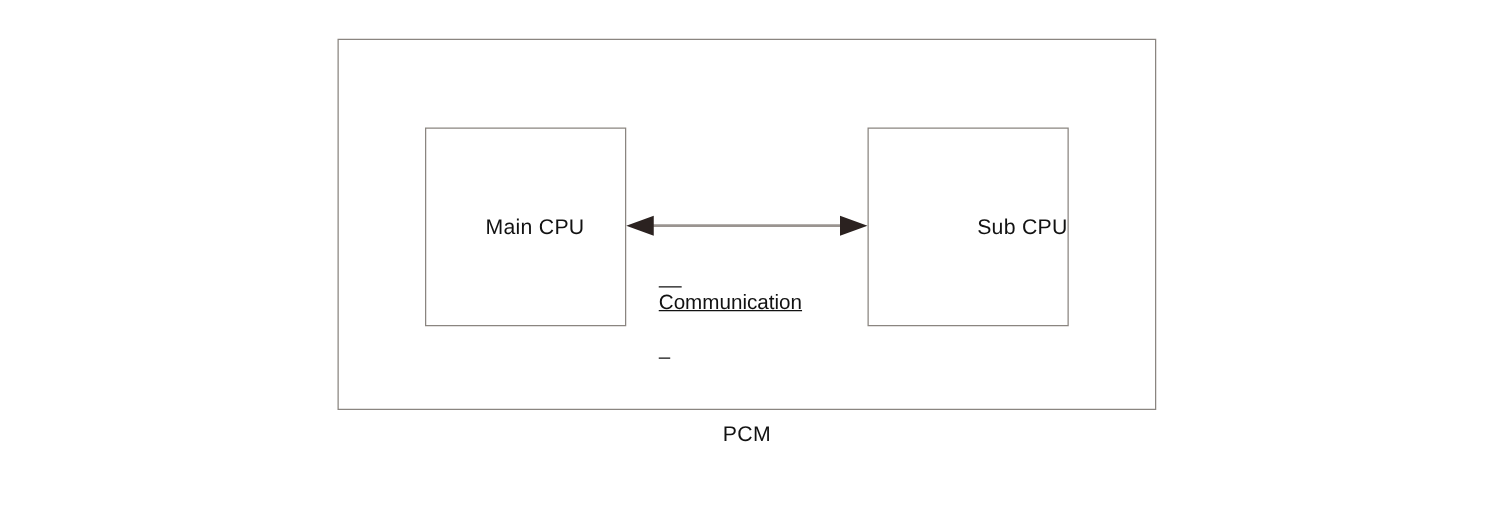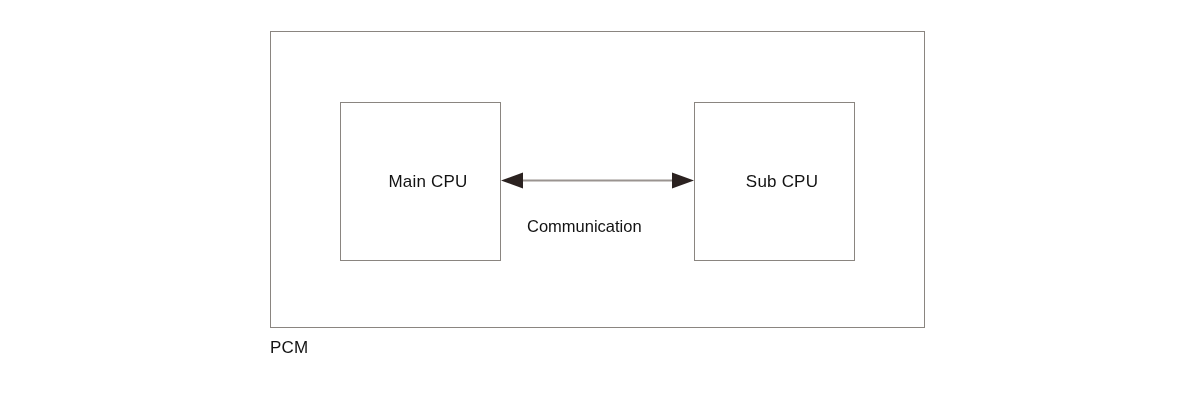--- a/index.html
+++ b/index.html
@@ -35,51 +35,52 @@
     height: 159px;
     box-sizing: border-box;
     border: 1.5px solid #8a8580;
     background: #ffffff;
     display: flex;
     align-items: center;
     justify-content: center;
     padding-left: 15px;
   }
   .cpu-box.main { left: 340px; }
-  .cpu-box.sub  { left: 694px; }
+  .cpu-box.sub  { left: 694px; justify-content: flex-end; }
   .cpu-label {
     font-size: 17px;
     color: #121212;
     letter-spacing: 0.2px;
     line-height: 1;
     white-space: nowrap;
   }
   .arrow-layer {
     position: absolute;
     left: 0;
     top: 0;
     width: 1200px;
     height: 412px;
     pointer-events: none;
   }
   .conn-label {
     position: absolute;
     left: 527px;
-    top: 179px;
+    top: 195px;
     font-size: 16.5px;
     color: #121212;
     line-height: 19px;
     white-space: pre;
+    text-decoration: underline;
   }
   .outer-label {
     position: absolute;
     left: 270px;
     top: 339px;
     width: 655px;
-    text-align: left;
+    text-align: center;
     font-size: 17px;
     color: #121212;
     letter-spacing: 0.2px;
     line-height: 1;
   }
 </style>
 </head>
 <body>
 
 <div id="canvas">

